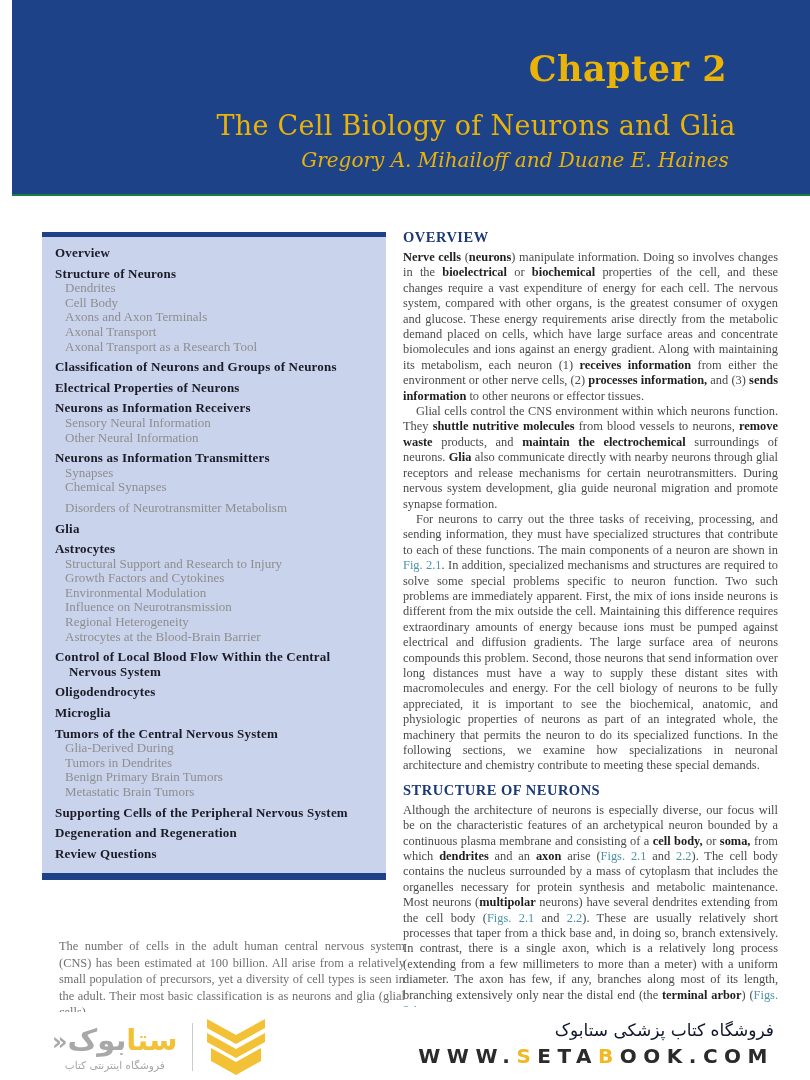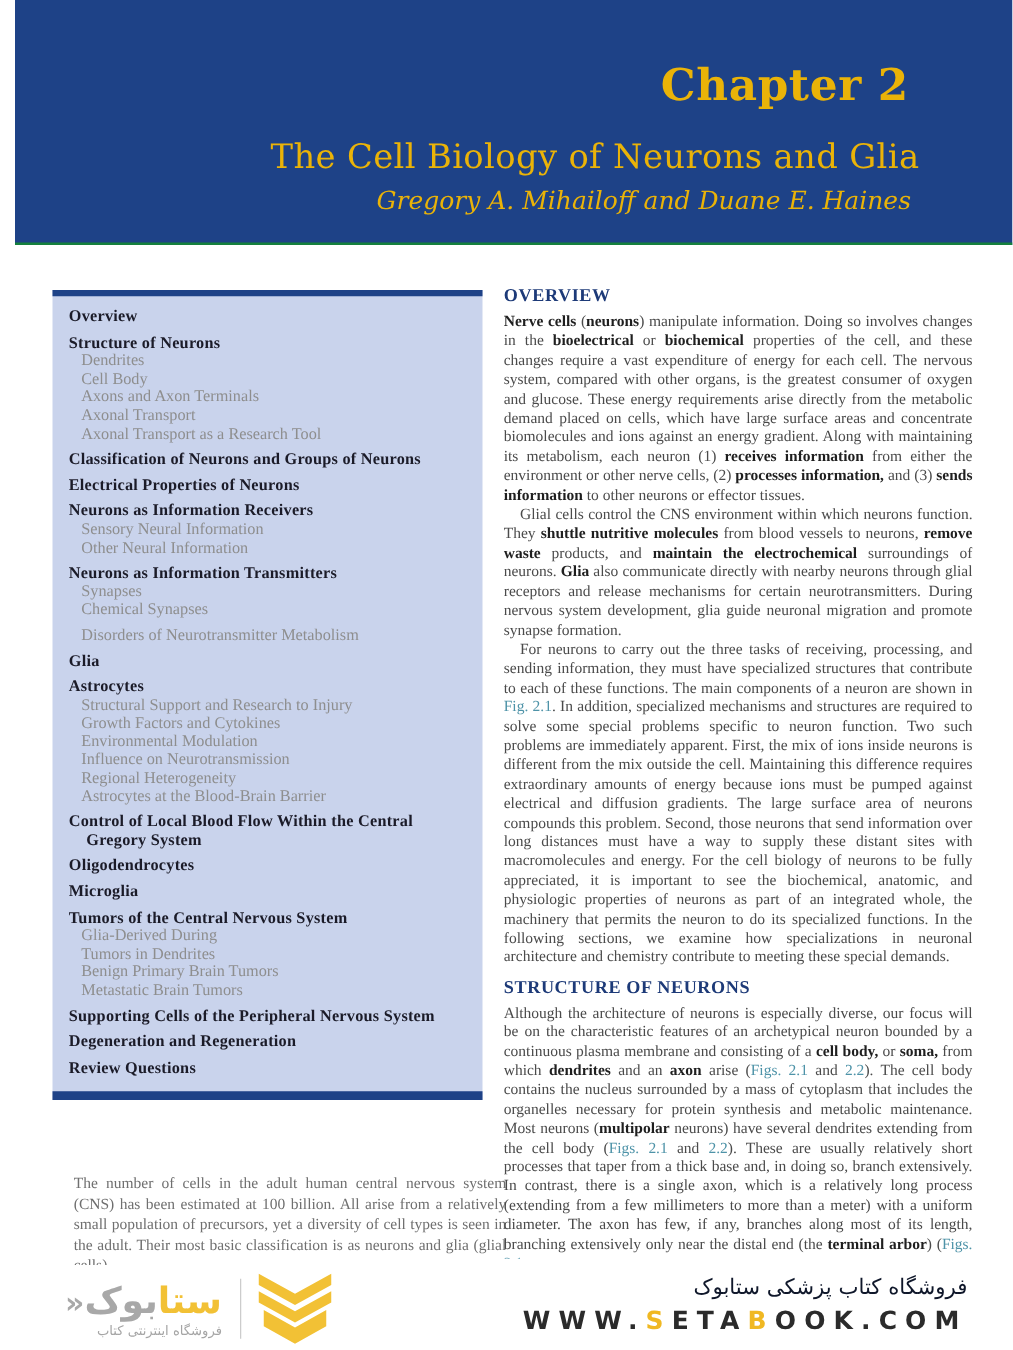--- a/index.html
+++ b/index.html
@@ -37,21 +37,21 @@
         font-weight:bold;letter-spacing:.5px;}
   .main-col h2.later{margin-top:7px;}
   .main-col p{margin:0;}
   .main-col p.indent{text-indent:13px;}
   .main-col b{color:#1f1f1f;}
   .fig-link{color:#4e93a8;cursor:pointer;}
 
   
   .footer{position:absolute;left:0;top:1012px;width:810px;height:68px;background:#ffffff;}
   .logo{position:absolute;left:52px;top:6px;display:flex;align-items:center;}
-  .logo-text{}
+  .logo-text{text-align:center;}
   .wordmark{font-family:"DejaVu Sans",sans-serif;font-weight:bold;font-size:29px;
         line-height:32px;direction:rtl;}
   .wm-yellow{color:#f2c135;}
   .wm-gray{color:#a8a8a8;}
   .wm-guillemet{color:#a8a8a8;font-size:24px;}
   .tagline{font-family:"DejaVu Sans",sans-serif;font-size:10.5px;color:#a5a5a5;direction:rtl;margin-top:1px;}
   .logo-divider{width:1px;height:48px;background:#cccccc;margin:0 12px 0 14px;}
   .chevrons{display:block;}
   .footer-right{position:absolute;right:36px;top:8px;text-align:right;font-family:"DejaVu Sans",sans-serif;}
   .persian-line{font-size:17px;color:#0f172a;direction:rtl;margin-bottom:4px;}
@@ -107,21 +107,21 @@
         <div class="toc-group">
           <div class="toc-head">Astrocytes</div>
           <div class="toc-sub">Structural Support and Research to Injury</div>
           <div class="toc-sub">Growth Factors and Cytokines</div>
           <div class="toc-sub">Environmental Modulation</div>
           <div class="toc-sub">Influence on Neurotransmission</div>
           <div class="toc-sub">Regional Heterogeneity</div>
           <div class="toc-sub">Astrocytes at the Blood-Brain Barrier</div>
         </div>
         <div class="toc-group">
-          <div class="toc-head">Control of Local Blood Flow Within the Central Gregory System</div>
+          <div class="toc-head">Control of Local Blood Flow Within the Central Nervous System</div>
         </div>
         <div class="toc-group">
           <div class="toc-head">Oligodendrocytes</div>
         </div>
         <div class="toc-group">
           <div class="toc-head">Microglia</div>
         </div>
         <div class="toc-group">
           <div class="toc-head">Tumors of the Central Nervous System</div>
           <div class="toc-sub">Glia-Derived During</div>

